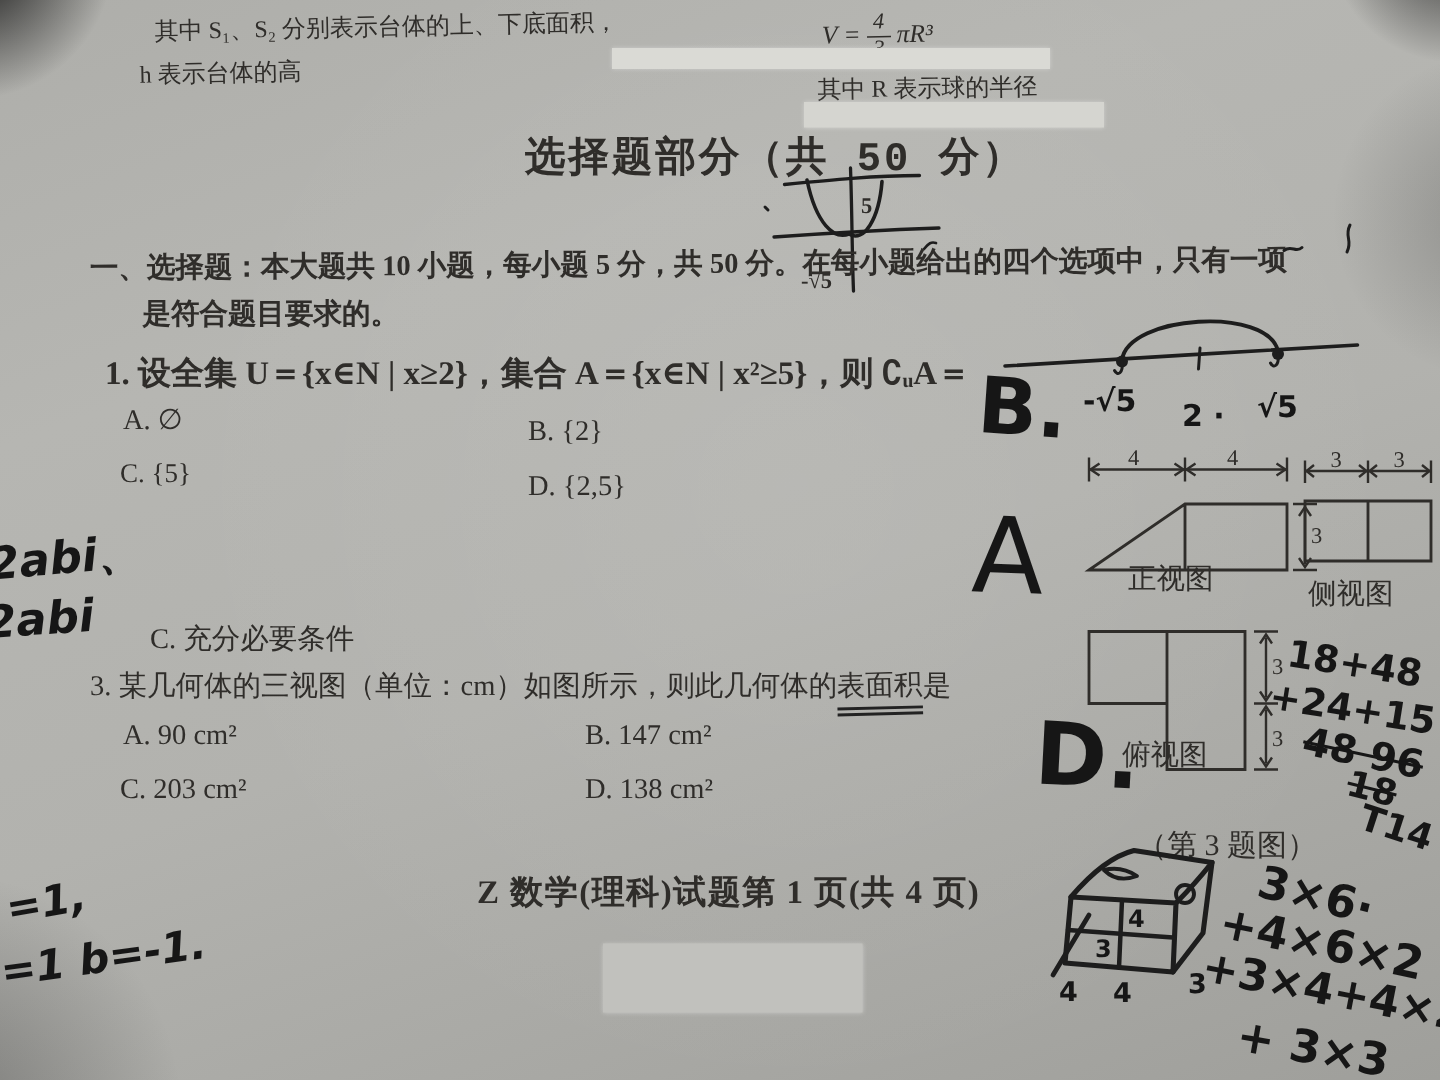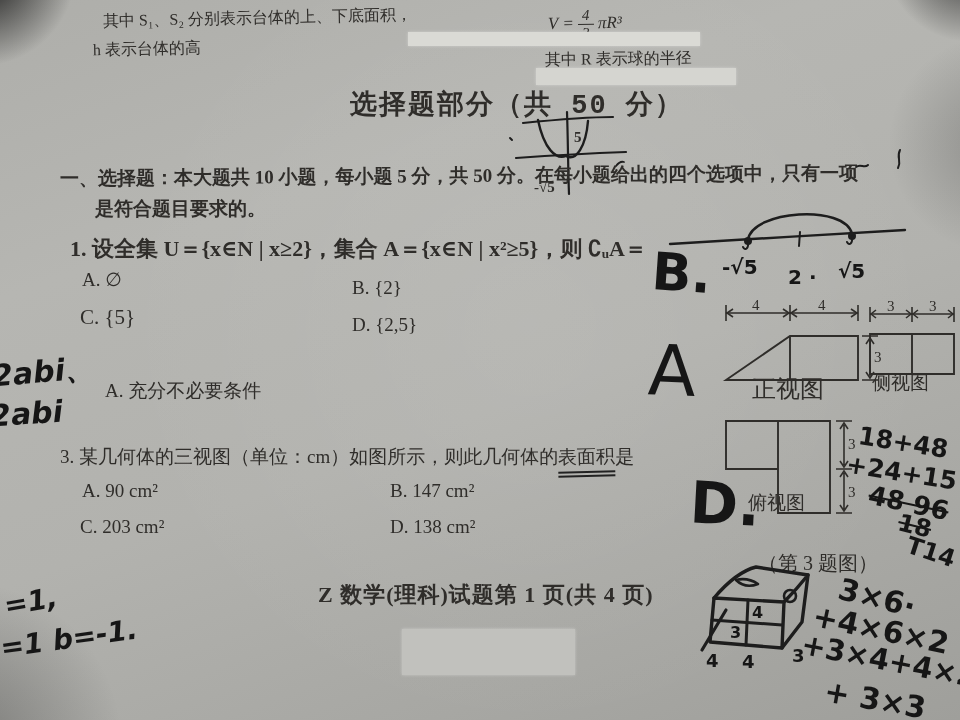--- a/index.html
+++ b/index.html
@@ -69,38 +69,38 @@
   <div class="abs print bold" style="left:95px;top:196px;font-size:19px;">是符合题目要求的。</div>
 
   <svg class="abs" style="left:848px;top:145px;" width="70" height="45" viewBox="0 0 70 45">
     <path class="sk" stroke-width="2" d="M52,5 c-4,8 2,10 -2,18"></path>
     <path class="sk" stroke-width="2" d="M8,22 c5,-4 8,2 12,-2"></path>
   </svg>
 
   <div class="abs print" style="left:70px;top:234px;font-size:22px;white-space:nowrap;font-weight:bold;">1. 设全集 U＝{x∈N | x≥2}，集合 A＝{x∈N | x²≥5}，则 ∁ᵤA＝</div>
   <div class="abs print opt" style="left:82px;top:268px;font-size:19px;">A. ∅</div>
   <div class="abs print opt" style="left:352px;top:277px;font-size:19px;">B. {2}</div>
-  <div class="abs print opt" style="left:80px;top:305px;font-size:21px;">C. {5}</div>
+  <div class="abs print opt" style="left:80px;top:305px;font-size:18px;">C. {5}</div>
   <div class="abs print opt" style="left:352px;top:314px;font-size:19px;">D. {2,5}</div>
 
   <div class="abs hand" style="left:652px;top:243px;font-size:52px;transform:rotate(4deg);">B.</div>
   <svg class="abs" style="left:660px;top:196px;" width="250" height="100" viewBox="0 0 250 100">
     <path class="sk" stroke-width="2.4" d="M10,48 C70,44 180,38 245,34"></path>
     <path class="sk" stroke-width="2.6" d="M88,44 C92,14 185,8 192,38"></path>
     <circle cx="88" cy="45" r="4" fill="#1d1d1d"></circle>
     <circle cx="192" cy="40" r="4" fill="#1d1d1d"></circle>
     <path class="sk" stroke-width="2" d="M140,36 L139,50"></path>
     <path class="sk" stroke-width="2" d="M88,45 c1,8 -3,10 -5,6"></path>
     <path class="sk" stroke-width="2" d="M192,40 c1,8 -3,10 -5,6"></path>
     <text class="hand" x="62" y="78" font-size="20" fill="#161616">-√5</text>
     <text class="hand" x="128" y="88" font-size="20" fill="#161616">2 ·</text>
     <text class="hand" x="178" y="82" font-size="20" fill="#161616">√5</text>
   </svg>
 
-  <div class="abs print opt" style="left:105px;top:378px;font-size:19px;">A. 充分不必要条件</div>
+  <div class="abs print opt" style="left:100px;top:413px;font-size:19px;">C. 充分必要条件</div>
 
   <div class="abs hand" style="left:-8px;top:352px;font-size:30px;transform:rotate(-5deg);font-style:italic;">2abi、</div>
   <div class="abs hand" style="left:-10px;top:396px;font-size:30px;transform:rotate(-4deg);font-style:italic;">2abi</div>
 
   <div class="abs hand" style="left:648px;top:330px;font-size:70px;transform:rotate(2deg);font-weight:normal;">A</div>
 
   <div class="abs print" style="left:60px;top:444px;font-size:19px;white-space:nowrap;">
     <span>3. 某几何体的三视图（单位：cm）如图所示，则此几何体的</span><span class="hand-underline">表面积</span><span>是</span>
   </div>
   <div class="abs print opt" style="left:82px;top:480px;font-size:19px;">A. 90 cm²</div>
@@ -115,32 +115,32 @@
     <path class="thin" d="M8,13 L140,13"></path>
     <path class="thin" d="M15,9 L9,13 L15,17 M65,9 L71,13 L65,17"></path>
     <path class="thin" d="M79,9 L73,13 L79,17 M133,9 L139,13 L133,17"></path>
     <text class="dimtxt" x="34" y="10">4</text>
     <text class="dimtxt" x="100" y="10">4</text>
     <path class="thin" style="stroke-width:1.9" d="M8,80 L72,36 L140,36 L140,80 Z M72,36 L72,80"></path>
     <path class="thin" d="M144,36 L160,36 M144,80 L160,80 M152,40 L152,76"></path>
     <path class="thin" d="M148,44 L152,38 L156,44 M148,72 L152,78 L156,72"></path>
     <text class="dimtxt" x="156" y="62">3</text>
   </svg>
-  <div class="abs print" style="left:752px;top:373px;font-size:24px;">正视图</div>
+  <div class="abs print" style="left:752px;top:373px;font-size:19px;">正视图</div>
 
   <svg class="abs" style="left:862px;top:302px;" width="100" height="75" viewBox="0 0 100 75">
     <path class="thin" d="M8,5 L8,20 M50,5 L50,20 M92,5 L92,20"></path>
     <path class="thin" d="M8,12 L92,12"></path>
     <path class="thin" d="M14,8 L9,12 L14,16 M44,8 L49,12 L44,16"></path>
     <path class="thin" d="M56,8 L51,12 L56,16 M86,8 L91,12 L86,16"></path>
     <text class="dimtxt" x="25" y="9">3</text>
     <text class="dimtxt" x="67" y="9">3</text>
     <path class="thin" style="stroke-width:1.9" d="M8,32 L92,32 L92,72 L8,72 Z M50,32 L50,72"></path>
   </svg>
-  <div class="abs print" style="left:872px;top:370px;font-size:19px;">侧视图</div>
+  <div class="abs print" style="left:872px;top:383px;font-size:19px;">侧视图</div>
 
   <svg class="abs" style="left:712px;top:413px;" width="150" height="105" viewBox="0 0 150 105">
     <path class="thin" style="stroke-width:1.9" d="M14,8 L118,8 L118,100 L66,100 L66,56 L14,56 Z M66,8 L66,56"></path>
     <path class="thin" d="M124,8 L140,8 M124,56 L140,56 M124,100 L140,100"></path>
     <path class="thin" d="M132,12 L132,52 M128,16 L132,10 L136,16 M128,48 L132,54 L136,48"></path>
     <path class="thin" d="M132,60 L132,96 M128,64 L132,58 L136,64 M128,92 L132,98 L136,92"></path>
     <text class="dimtxt" x="136" y="36">3</text>
     <text class="dimtxt" x="136" y="84">3</text>
   </svg>
   <div class="abs print" style="left:748px;top:490px;font-size:19px;">俯视图</div>

